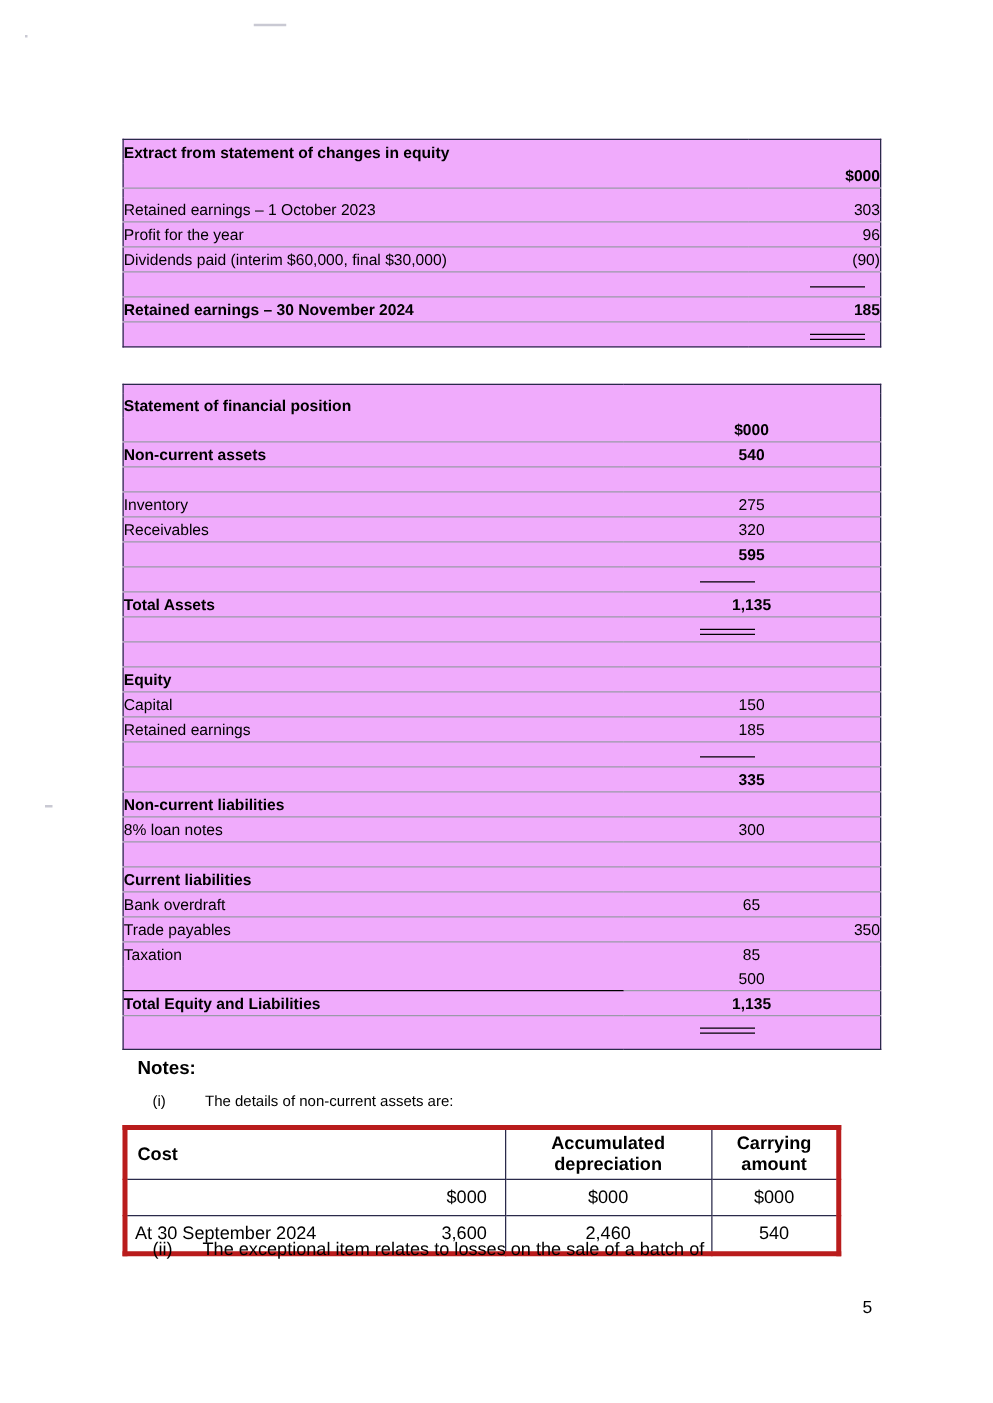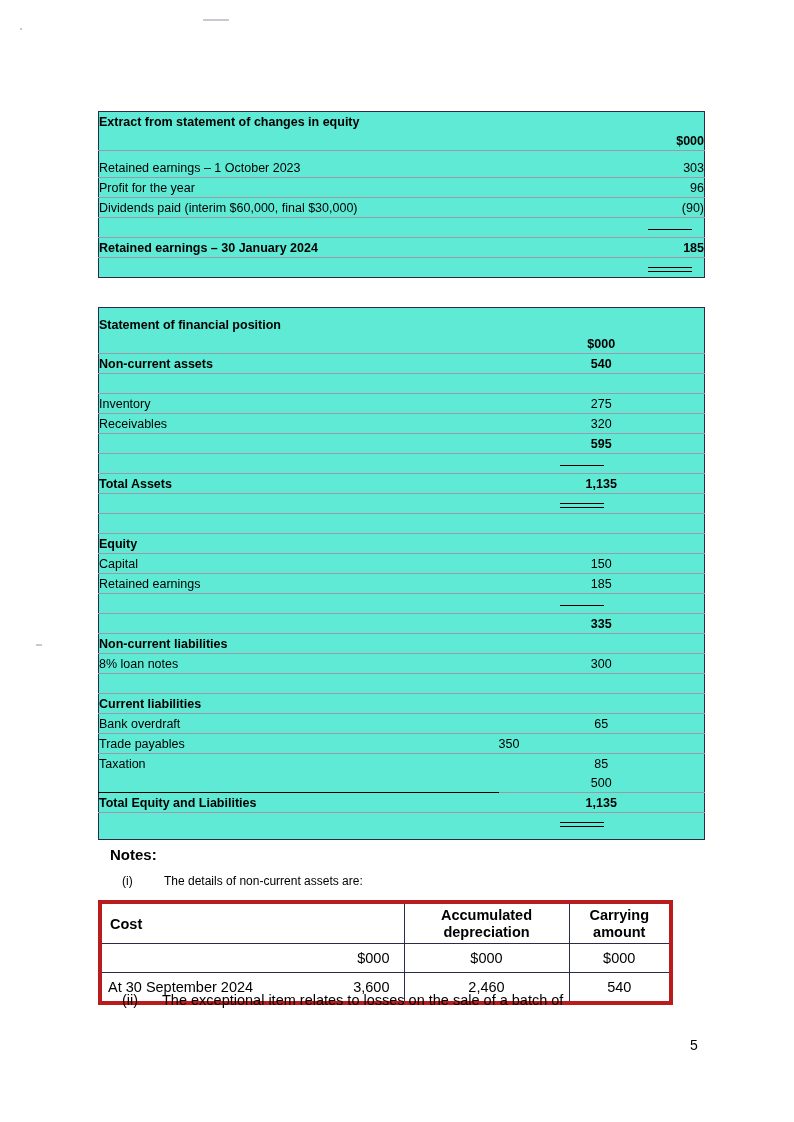--- a/index.html
+++ b/index.html
@@ -20,21 +20,21 @@
     width: 794px;
     height: 1122px;
     box-sizing: border-box;
   }
 
   
   .fin-table {
     border-collapse: collapse;
     table-layout: fixed;
     border: 1px solid #2a2a4a;
-    background: #5eead4;
+    background: #f0abfc;
   }
   .fin-table td {
     padding: 0;
     vertical-align: bottom;
     font-size: 12.5px;
     line-height: 1.25;
     height: 19px;
   }
   .cell-label {
     padding-left: 9px;
@@ -209,21 +209,21 @@
         </tr>
         <tr class="ul-row">
           <td class="cell-label">Dividends paid (interim $60,000, final $30,000)</td>
           <td class="cell-num num-underline">(90)</td>
         </tr>
         <tr class="ul-row">
           <td class="cell-label"></td>
           <td class="cell-num"><span class="rule-under"></span></td>
         </tr>
         <tr class="ul-row">
-          <td class="cell-label b">Retained earnings – 30 January 2024</td>
+          <td class="cell-label b">Retained earnings – 30 November 2024</td>
           <td class="cell-num b">185</td>
         </tr>
         <tr>
           <td class="cell-label"></td>
           <td class="cell-num"><span class="dbl-rule"></span></td>
         </tr>
       </tbody>
     </table>
   </div>
 
@@ -317,21 +317,21 @@
         <tr class="ul-row">
           <td class="cell-label b">Current liabilities</td>
           <td class="cell-num"></td>
         </tr>
         <tr class="ul-row">
           <td class="cell-label">Bank overdraft</td>
           <td class="cell-num" style="text-align:center">65</td>
         </tr>
         <tr class="ul-row">
           <td class="cell-label">Trade payables</td>
-          <td class="cell-num" style="text-align:left">350</td>
+          <td class="cell-num" style="text-align:right">350</td>
         </tr>
         <tr>
           <td class="cell-label">Taxation</td>
           <td class="cell-num" style="text-align:center">85</td>
         </tr>
         <tr class="ul-row">
           <td class="cell-label" style="border-bottom:1px solid #000;"></td>
           <td class="cell-num" style="text-align:center">500</td>
         </tr>
         <tr class="ul-row">

